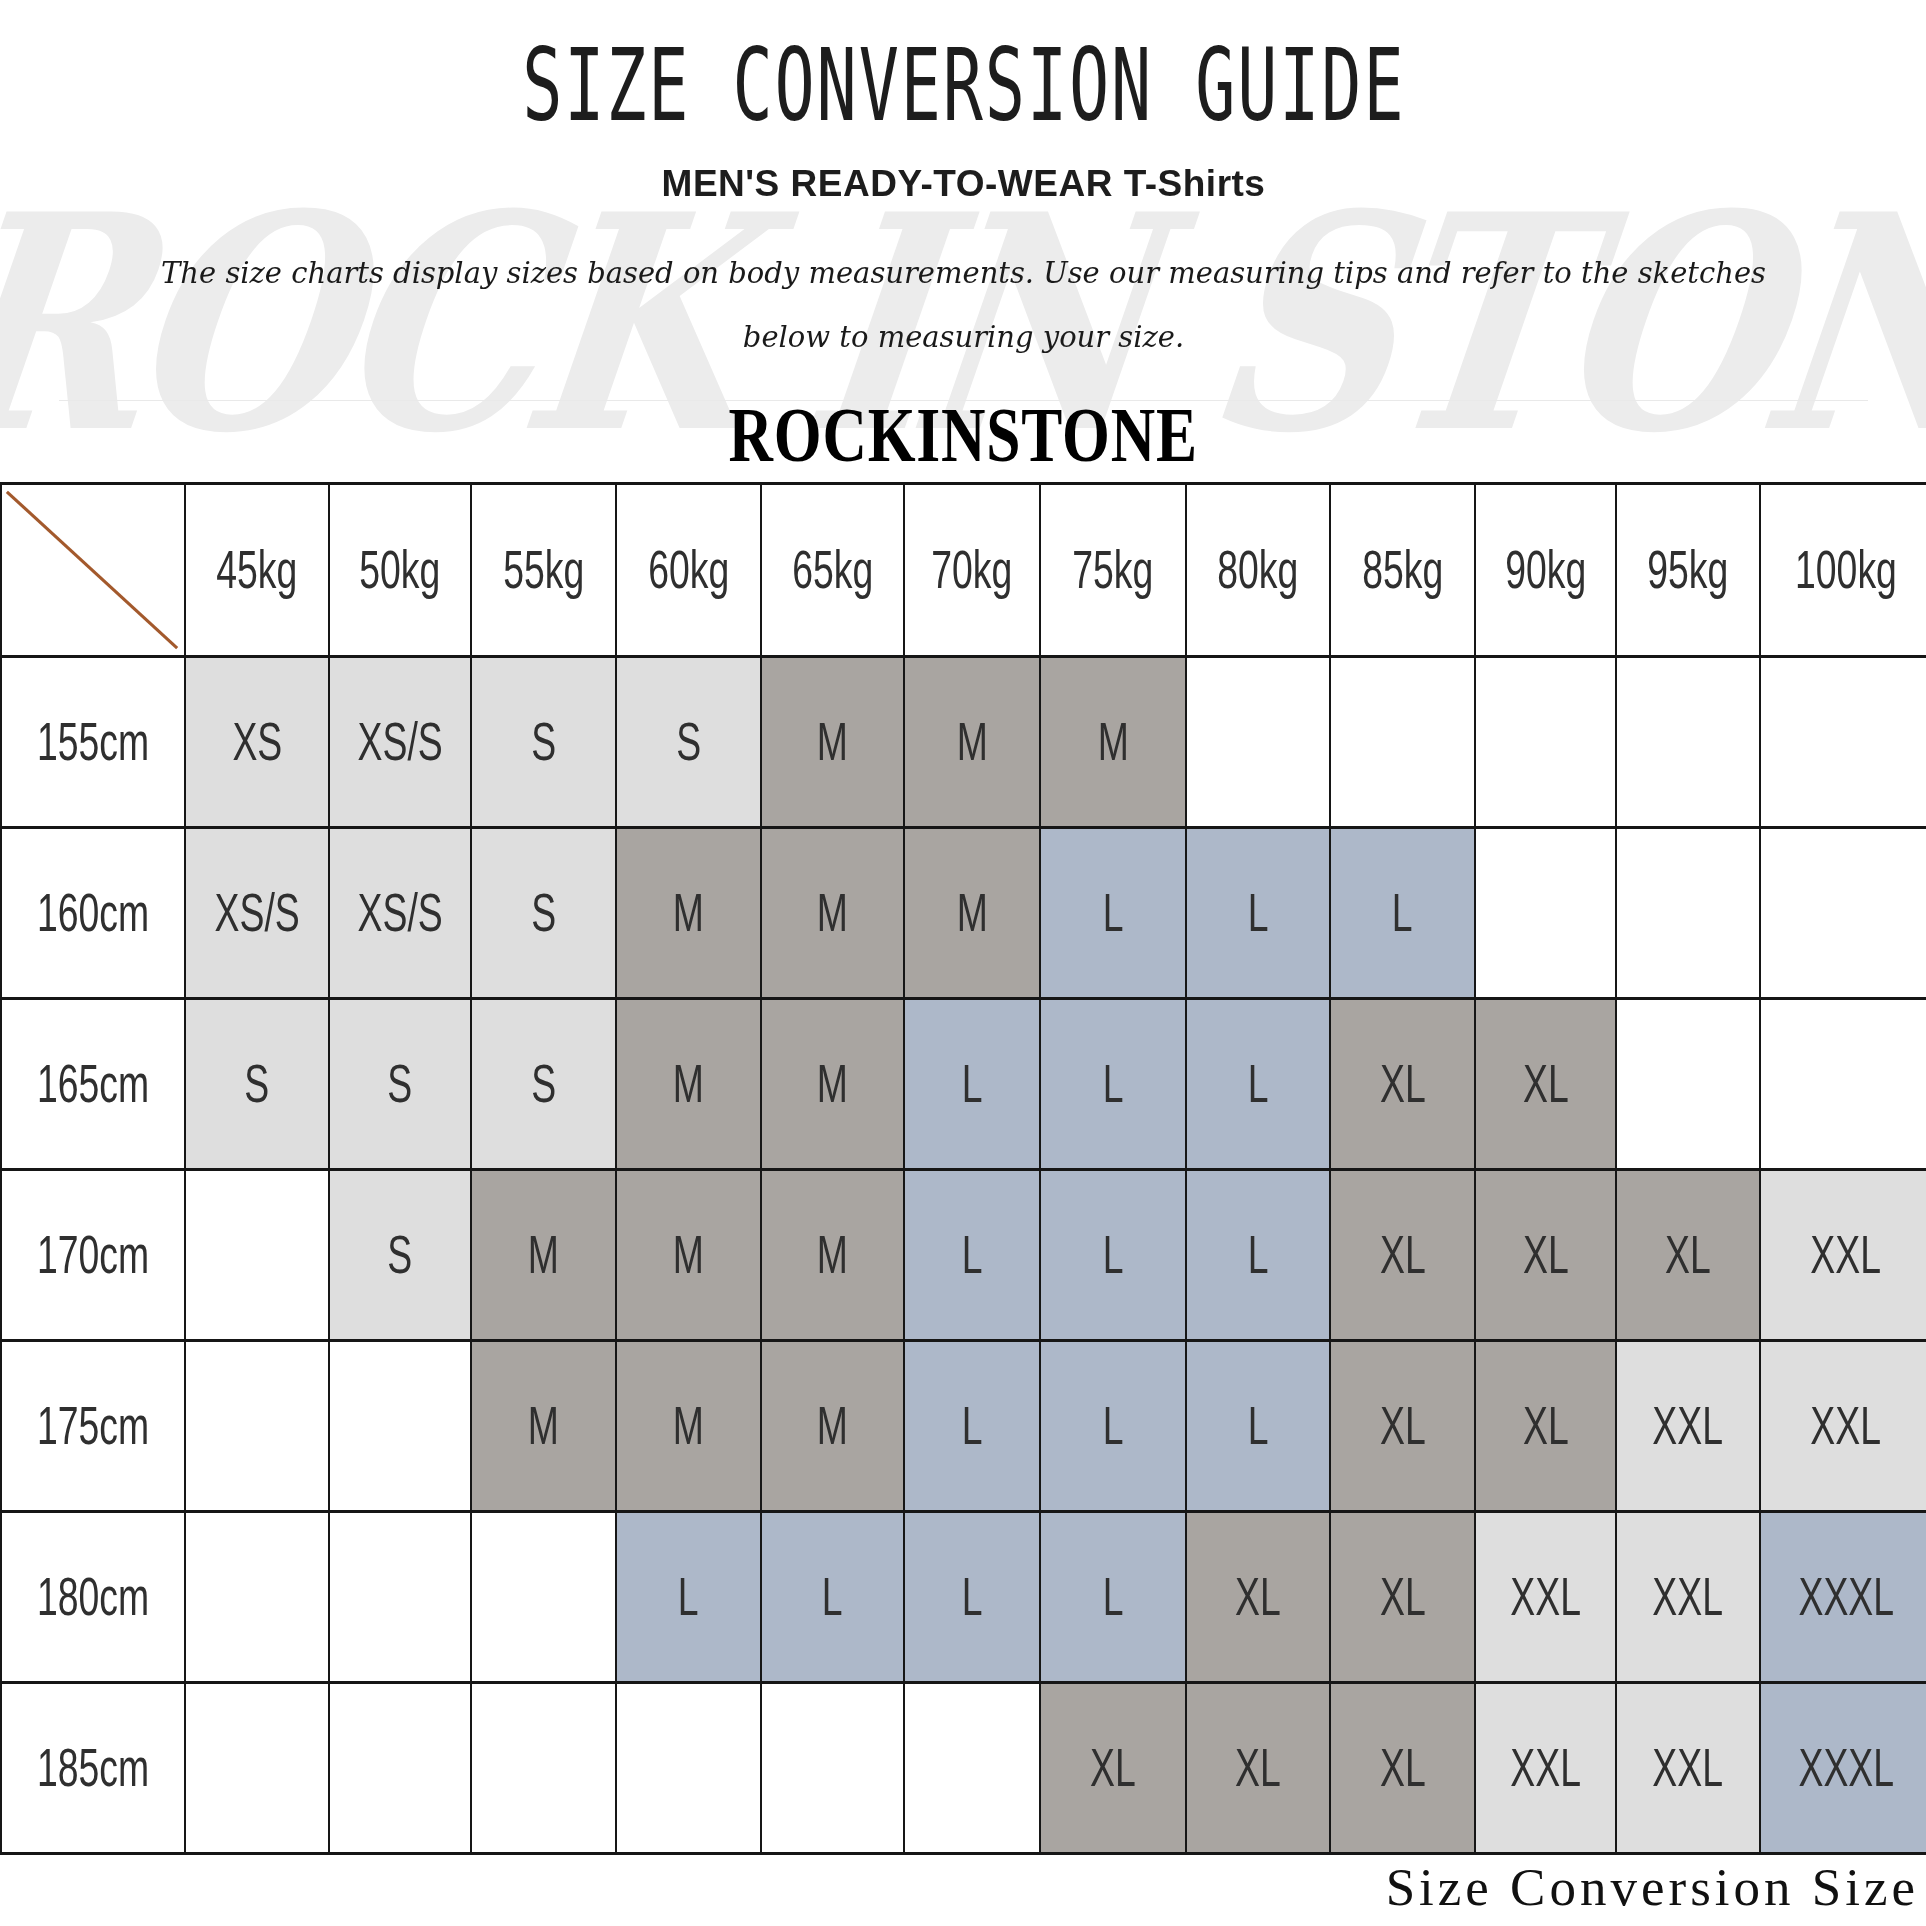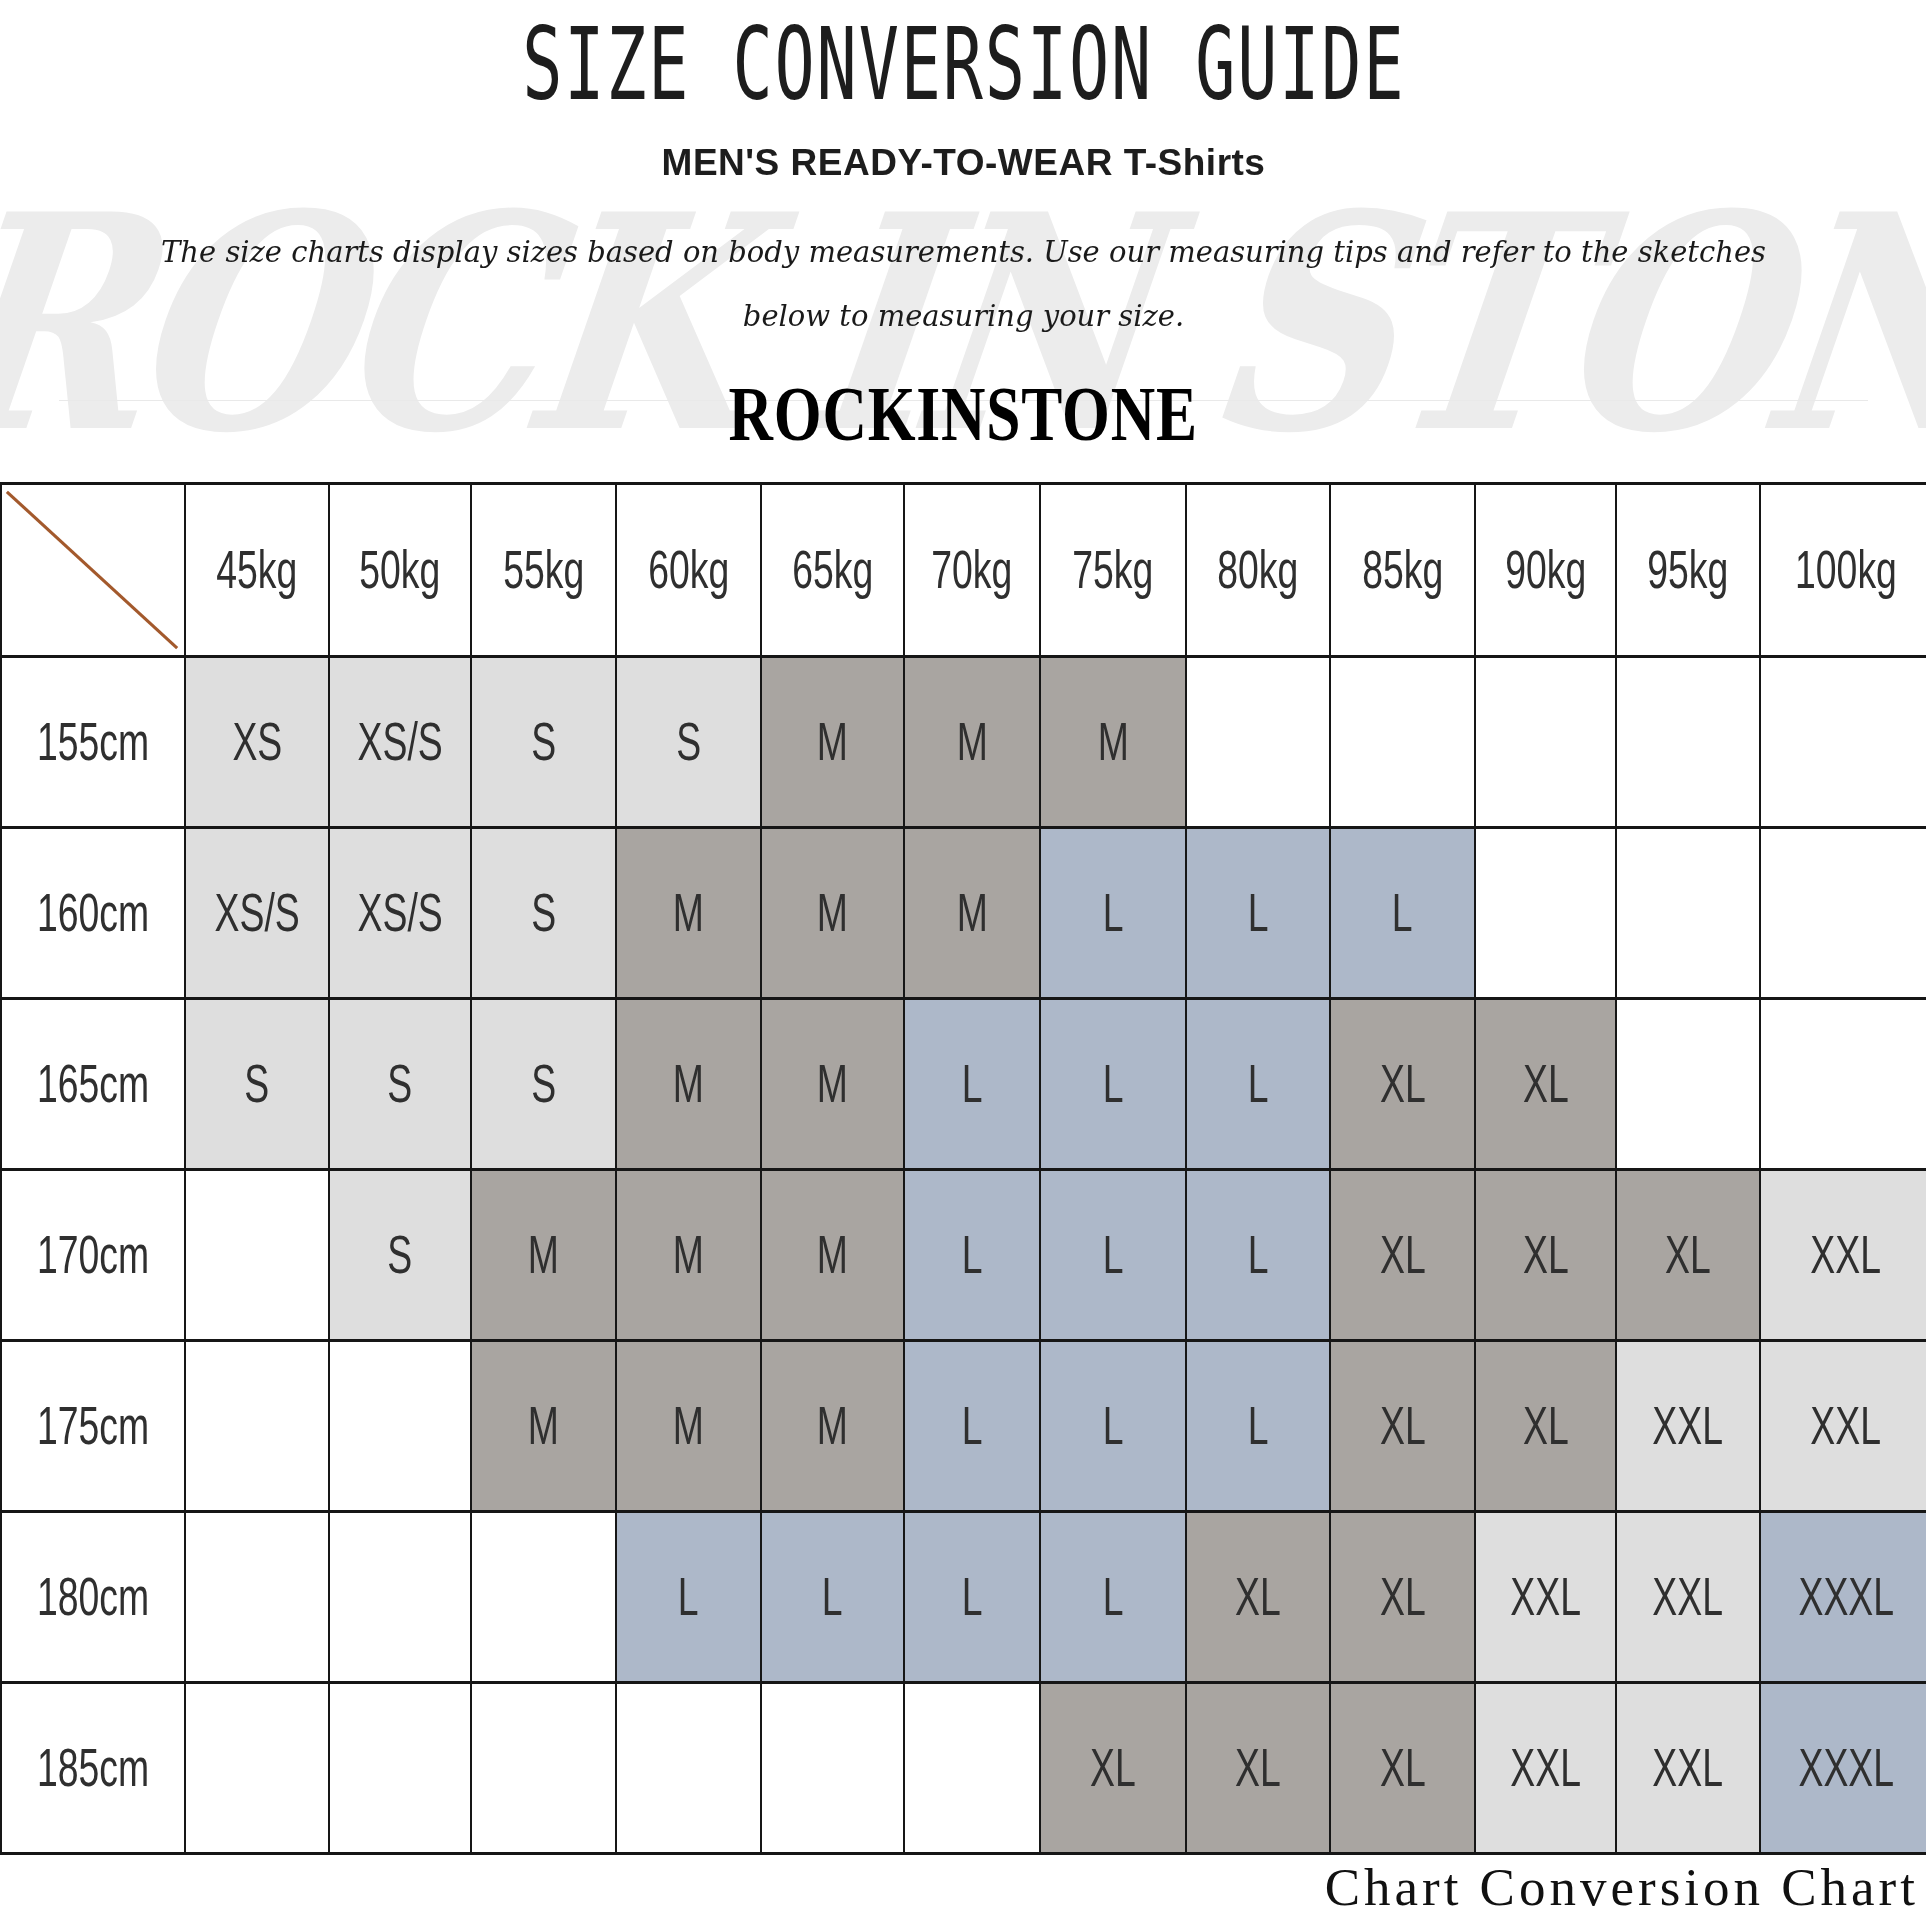--- a/index.html
+++ b/index.html
@@ -36,21 +36,21 @@
   }
   .faint-rule {
     position: absolute;
     top: 400px; left: 59px; right: 59px;
     border-top: 1px solid #e9e9e9;
     z-index: 0;
   }
 
   
   .hdr { position: relative; z-index: 2; text-align: center; }
-  .title-wrap { margin: 0; padding-top: 7px; height: 111px; }
+  .title-wrap { margin: 0; padding-top: 28px; height: 111px; }
   .title-inner {
     display: inline-block;
     font-family: "DejaVu Sans Mono", monospace;
     font-weight: normal;
     font-size: 71px;
     letter-spacing: 2px;
     color: var(--heading-text, #1d1d1d);
     transform: scale(0.94, 1.4);
     transform-origin: center top;
     white-space: nowrap;
@@ -290,16 +290,16 @@
           <td style="background: rgb(169, 165, 161);"><span class="cond">XL</span></td>
           <td style="background: rgb(169, 165, 161);"><span class="cond">XL</span></td>
           <td style="background: rgb(169, 165, 161);"><span class="cond">XL</span></td>
           <td style="background: rgb(222, 222, 222);"><span class="cond">XXL</span></td>
           <td style="background: rgb(222, 222, 222);"><span class="cond">XXL</span></td>
           <td style="background: rgb(173, 184, 201);"><span class="cond">XXXL</span></td>
         </tr>
       </tbody>
   </table>
 
-  <div class="footer-caption">Chart Conversion Chart</div>
+  <div class="footer-caption">Size Conversion Size</div>
 
 </div>
 
 
 </body></html>

